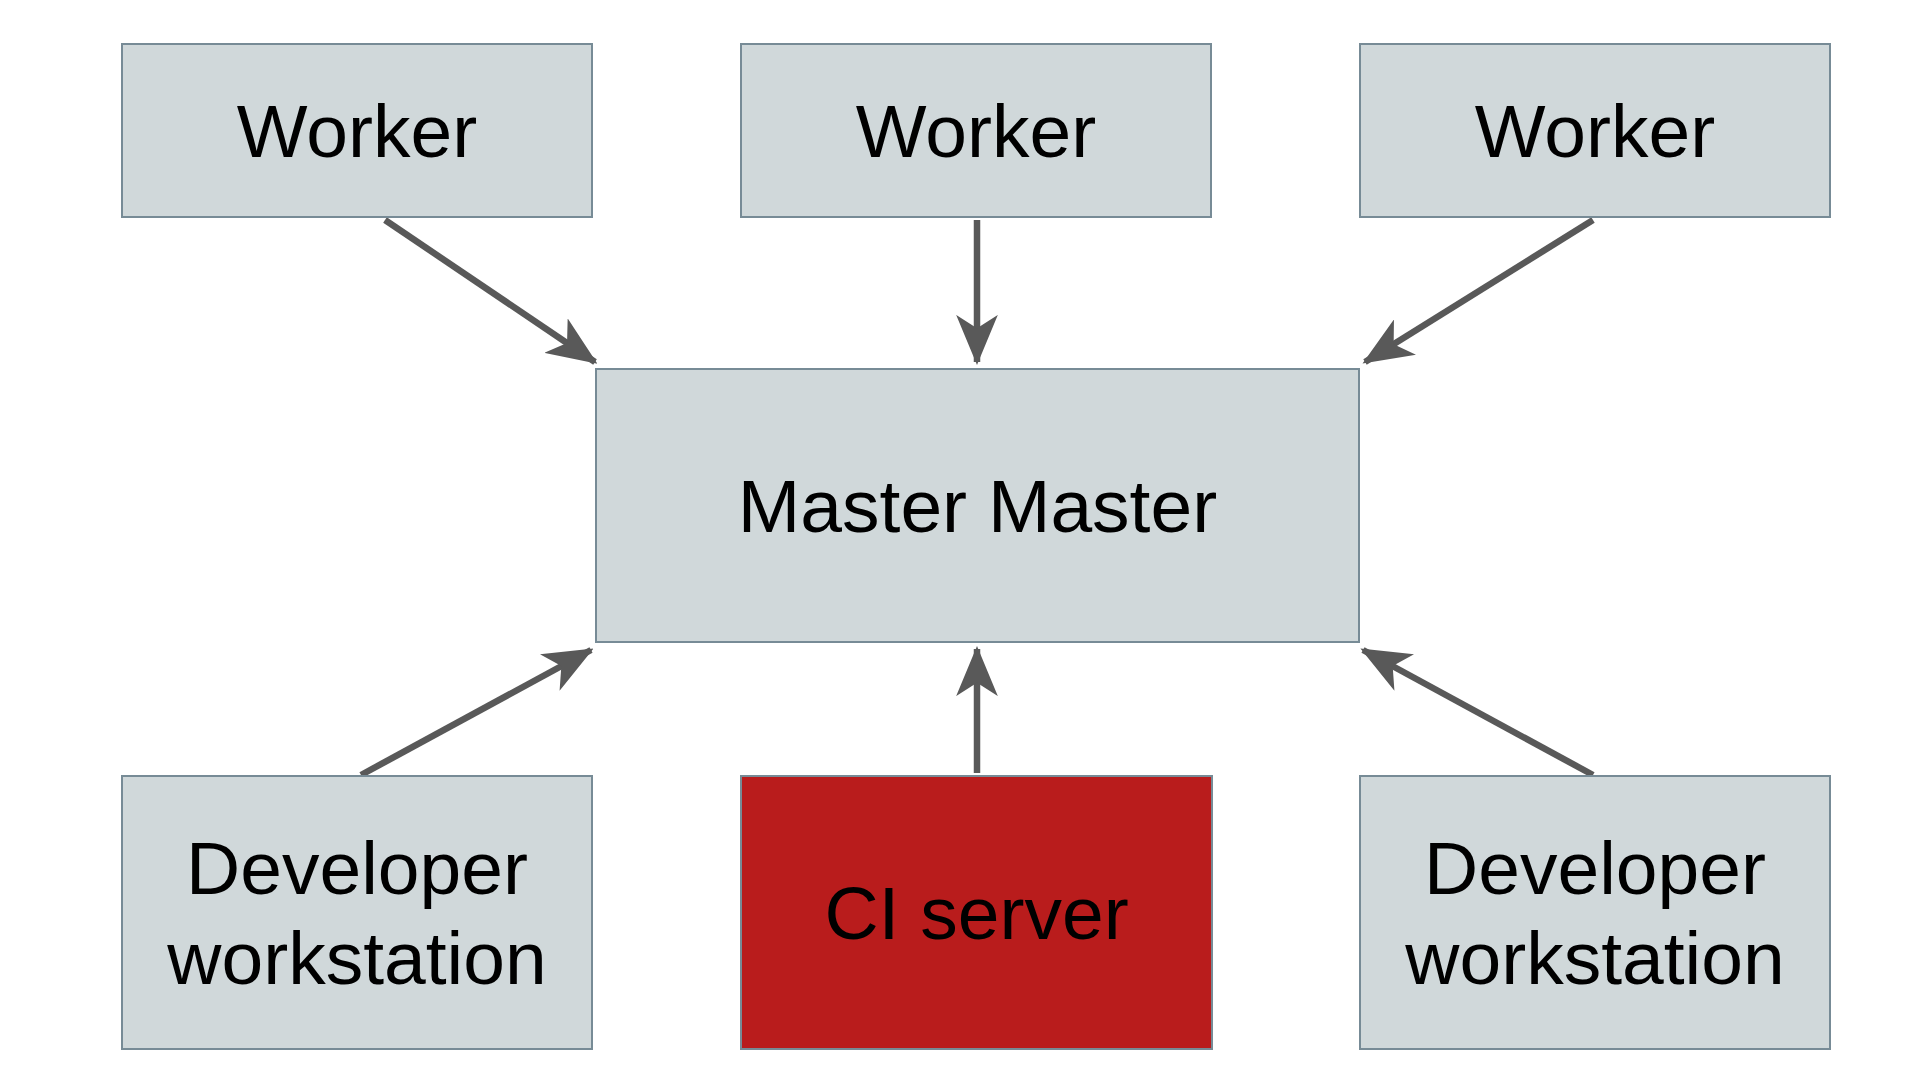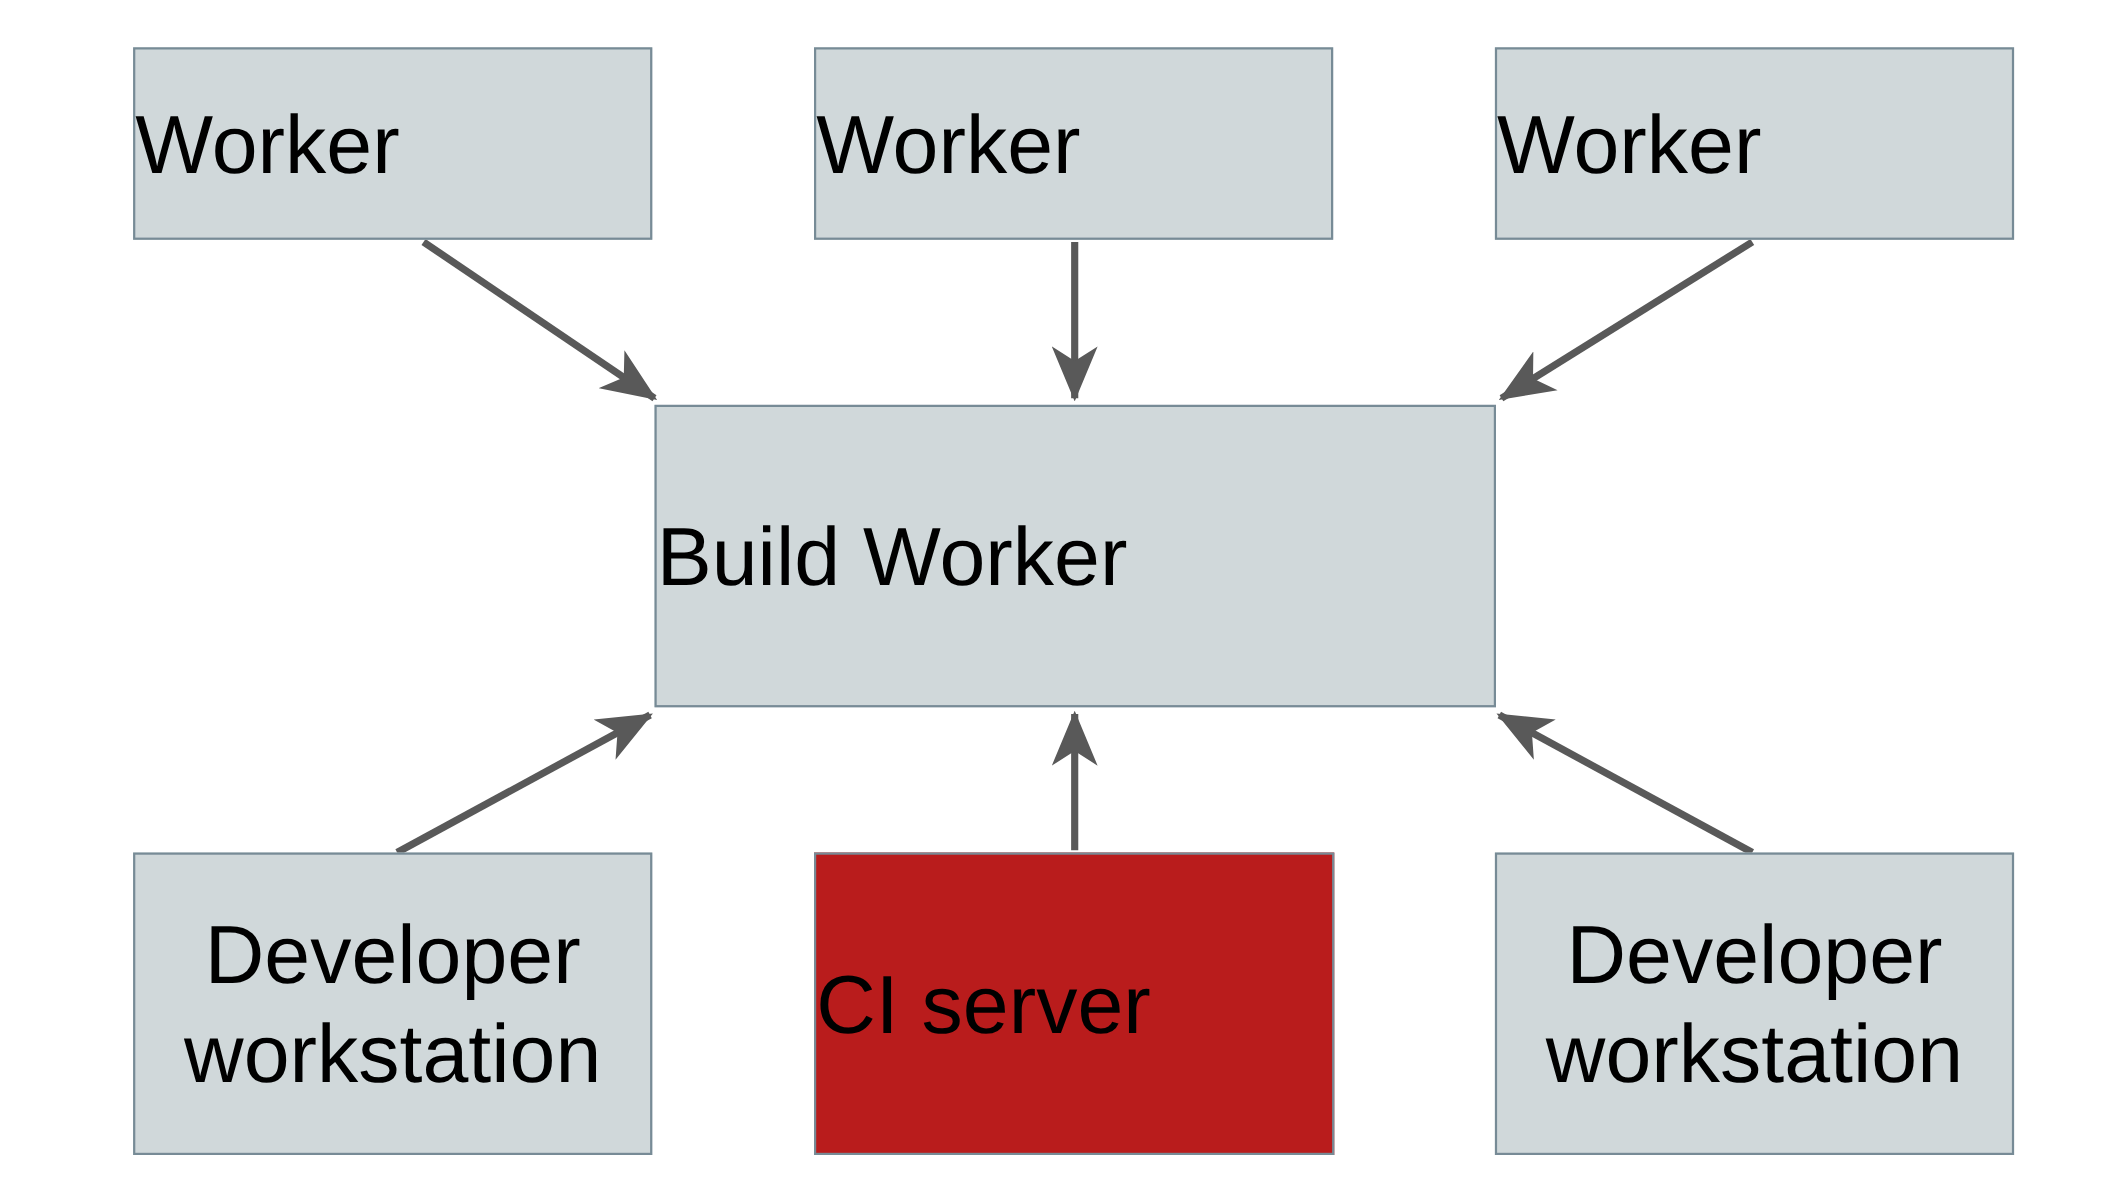--- a/index.html
+++ b/index.html
@@ -23,21 +23,21 @@
     height: 1090px;
     pointer-events: none;
   }
   .node {
     position: absolute;
     box-sizing: border-box;
     background: #d0d8da;
     border: 2px solid #778b96;
     display: flex;
     align-items: center;
-    justify-content: flex-start;
+    justify-content: center;
     text-align: center;
   }
   .node-label {
     color: #000000;
     font-size: 75px;
     line-height: 1.2;
     letter-spacing: 0px;
   }
 </style>
 </head>
@@ -63,21 +63,21 @@
       <div class="node" style="left: 121px; top: 43px; width: 472px; height: 175px; background: rgb(208, 216, 218); border-color: rgb(119, 139, 150);">
         <span class="node-label" style="color: rgb(0, 0, 0);">Worker</span>
       </div>
       <div class="node" style="left: 740px; top: 43px; width: 472px; height: 175px; background: rgb(208, 216, 218); border-color: rgb(119, 139, 150);">
         <span class="node-label" style="color: rgb(0, 0, 0);">Worker</span>
       </div>
       <div class="node" style="left: 1359px; top: 43px; width: 472px; height: 175px; background: rgb(208, 216, 218); border-color: rgb(119, 139, 150);">
         <span class="node-label" style="color: rgb(0, 0, 0);">Worker</span>
       </div>
       <div class="node" style="left: 595px; top: 368px; width: 765px; height: 275px; background: rgb(208, 216, 218); border-color: rgb(119, 139, 150);">
-        <span class="node-label" style="color: rgb(0, 0, 0);">Build Worker</span>
+        <span class="node-label" style="color: rgb(0, 0, 0);">Master Master</span>
       </div>
       <div class="node" style="left: 121px; top: 775px; width: 472px; height: 275px; background: rgb(208, 216, 218); border-color: rgb(119, 139, 150);">
         <span class="node-label" style="color: rgb(0, 0, 0);">Developer workstation</span>
       </div>
       <div class="node" style="left: 740px; top: 775px; width: 473px; height: 275px; background: #b91c1c; border-color: rgb(119, 139, 150);">
         <span class="node-label" style="color: rgb(0, 0, 0);">CI server</span>
       </div>
       <div class="node" style="left: 1359px; top: 775px; width: 472px; height: 275px; background: rgb(208, 216, 218); border-color: rgb(119, 139, 150);">
         <span class="node-label" style="color: rgb(0, 0, 0);">Developer workstation</span>
       </div>

